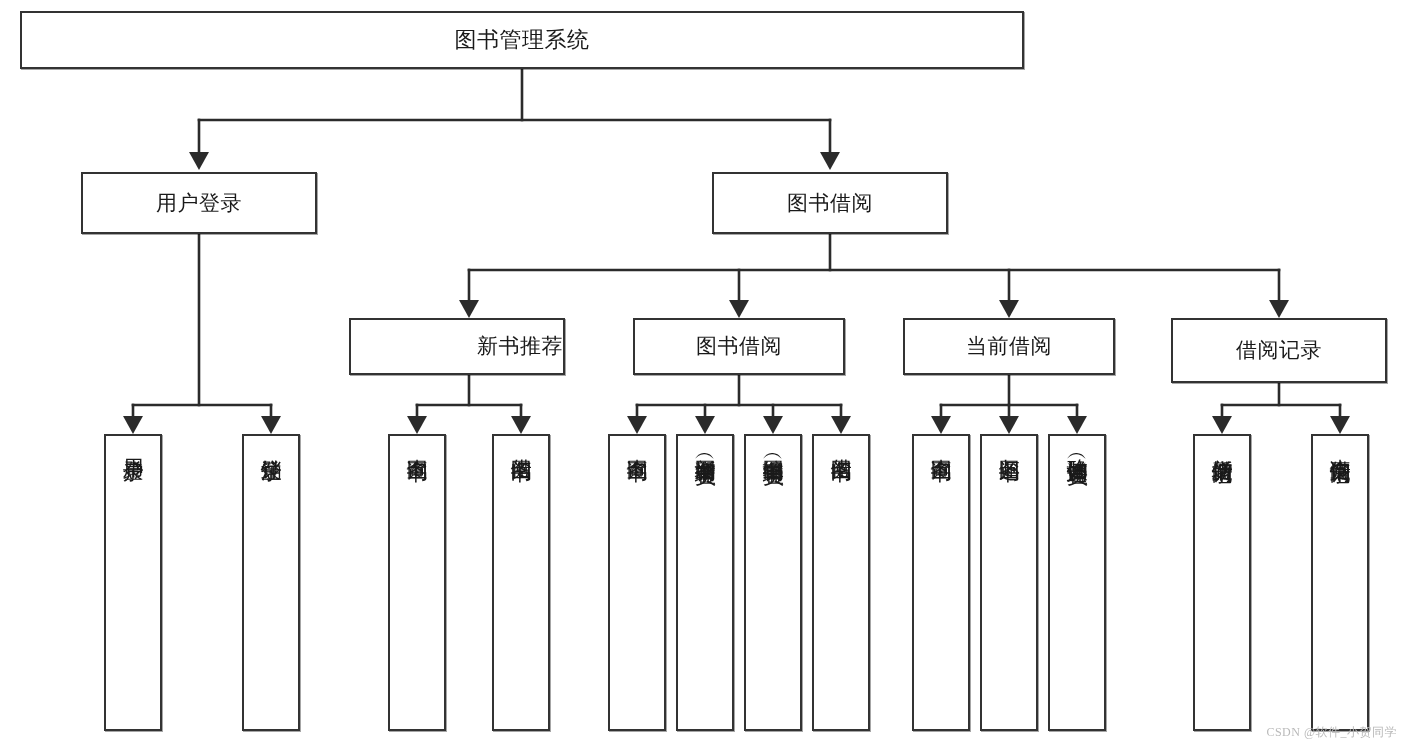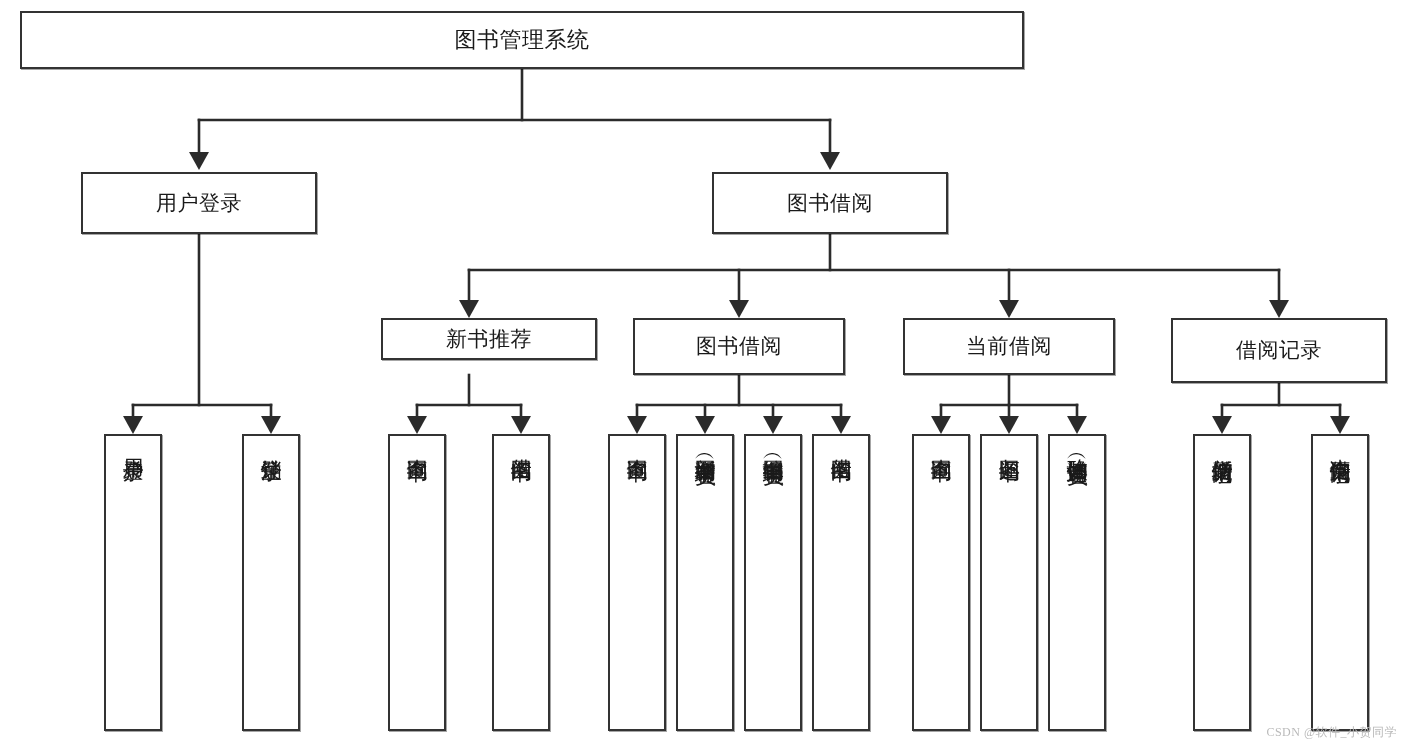--- a/index.html
+++ b/index.html
@@ -139,21 +139,21 @@
   </div>
 
   <div class="node horizontal" style="left:81px; top:172px; width:236px; height:62px;">
     <span class="node-label">用户登录</span>
   </div>
 
   <div class="node horizontal" style="left:712px; top:172px; width:236px; height:62px;">
     <span class="node-label">图书借阅</span>
   </div>
 
-  <div class="node horizontal" style="left:381px; top:318px; width:216px; height:42px;">
+  <div class="node horizontal" style="left:349px; top:318px; width:216px; height:57px;justify-content:flex-end;">
     <span class="node-label">新书推荐</span>
   </div>
 
   <div class="node horizontal" style="left:633px; top:318px; width:212px; height:57px;">
     <span class="node-label">图书借阅</span>
   </div>
 
   <div class="node horizontal" style="left:903px; top:318px; width:212px; height:57px;">
     <span class="node-label">当前借阅</span>
   </div>

